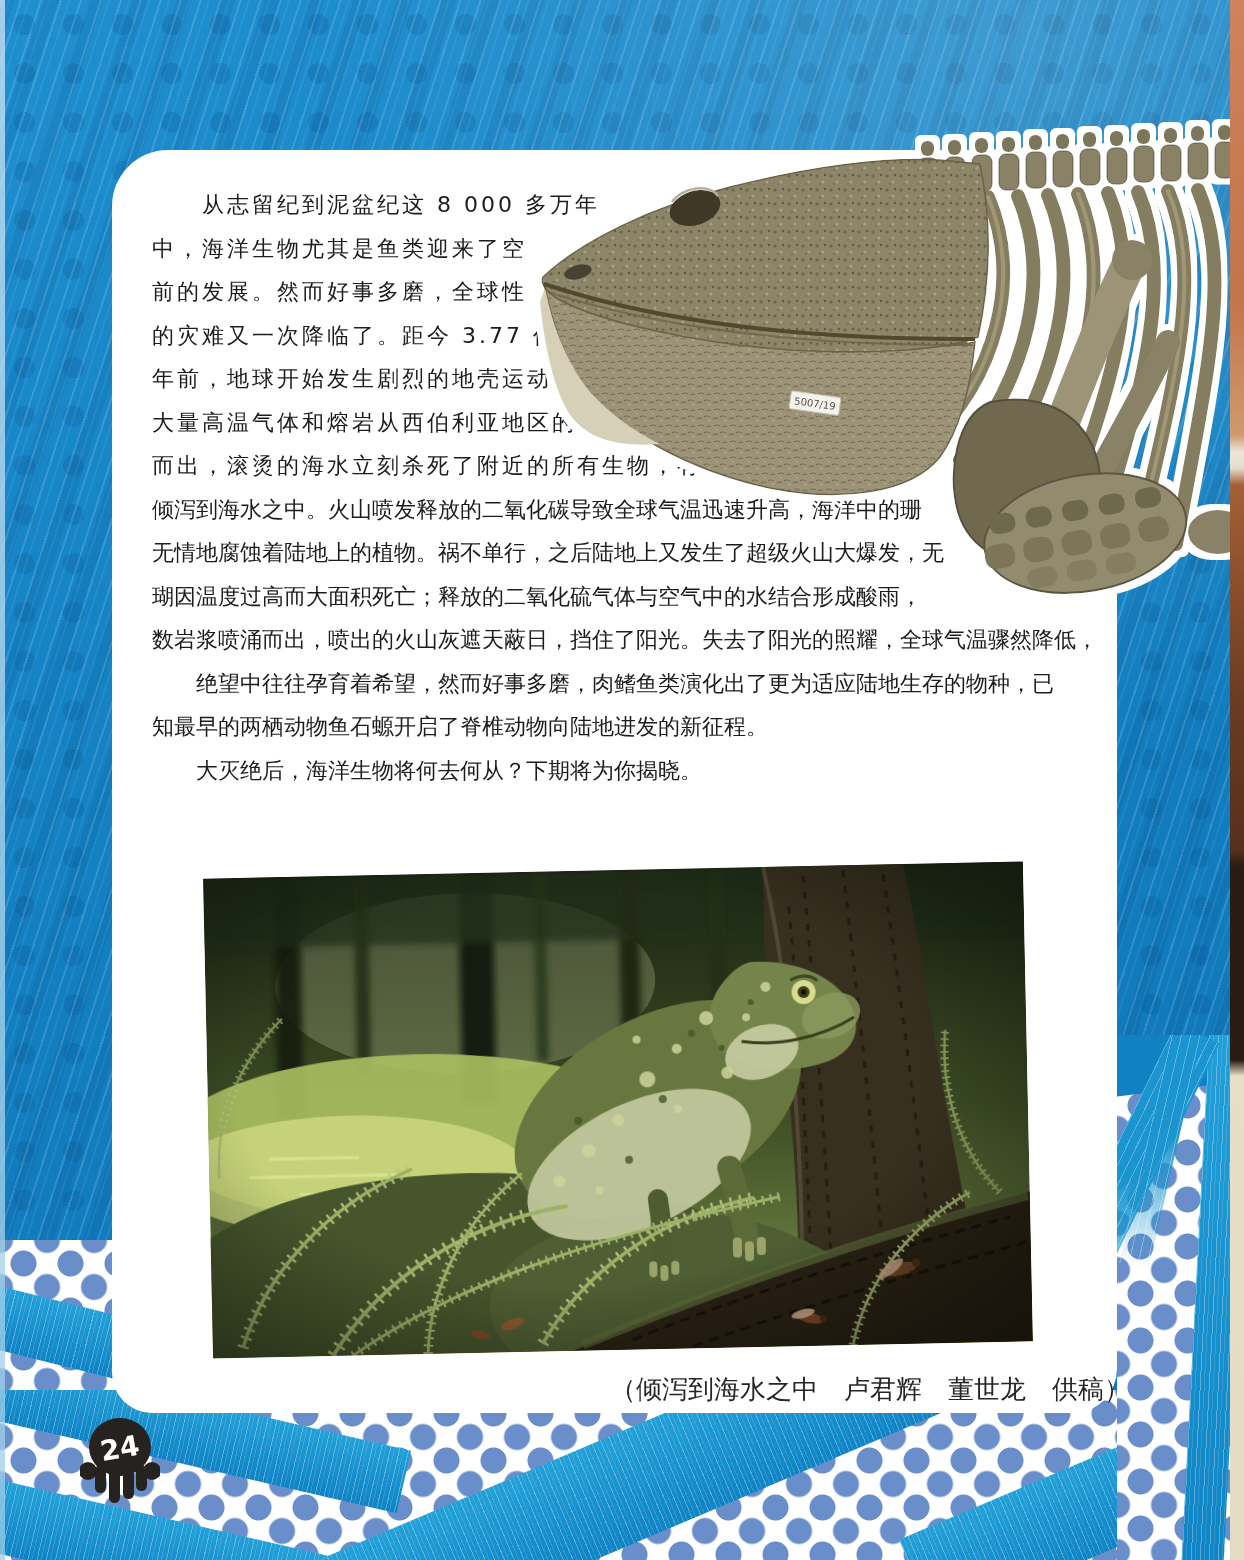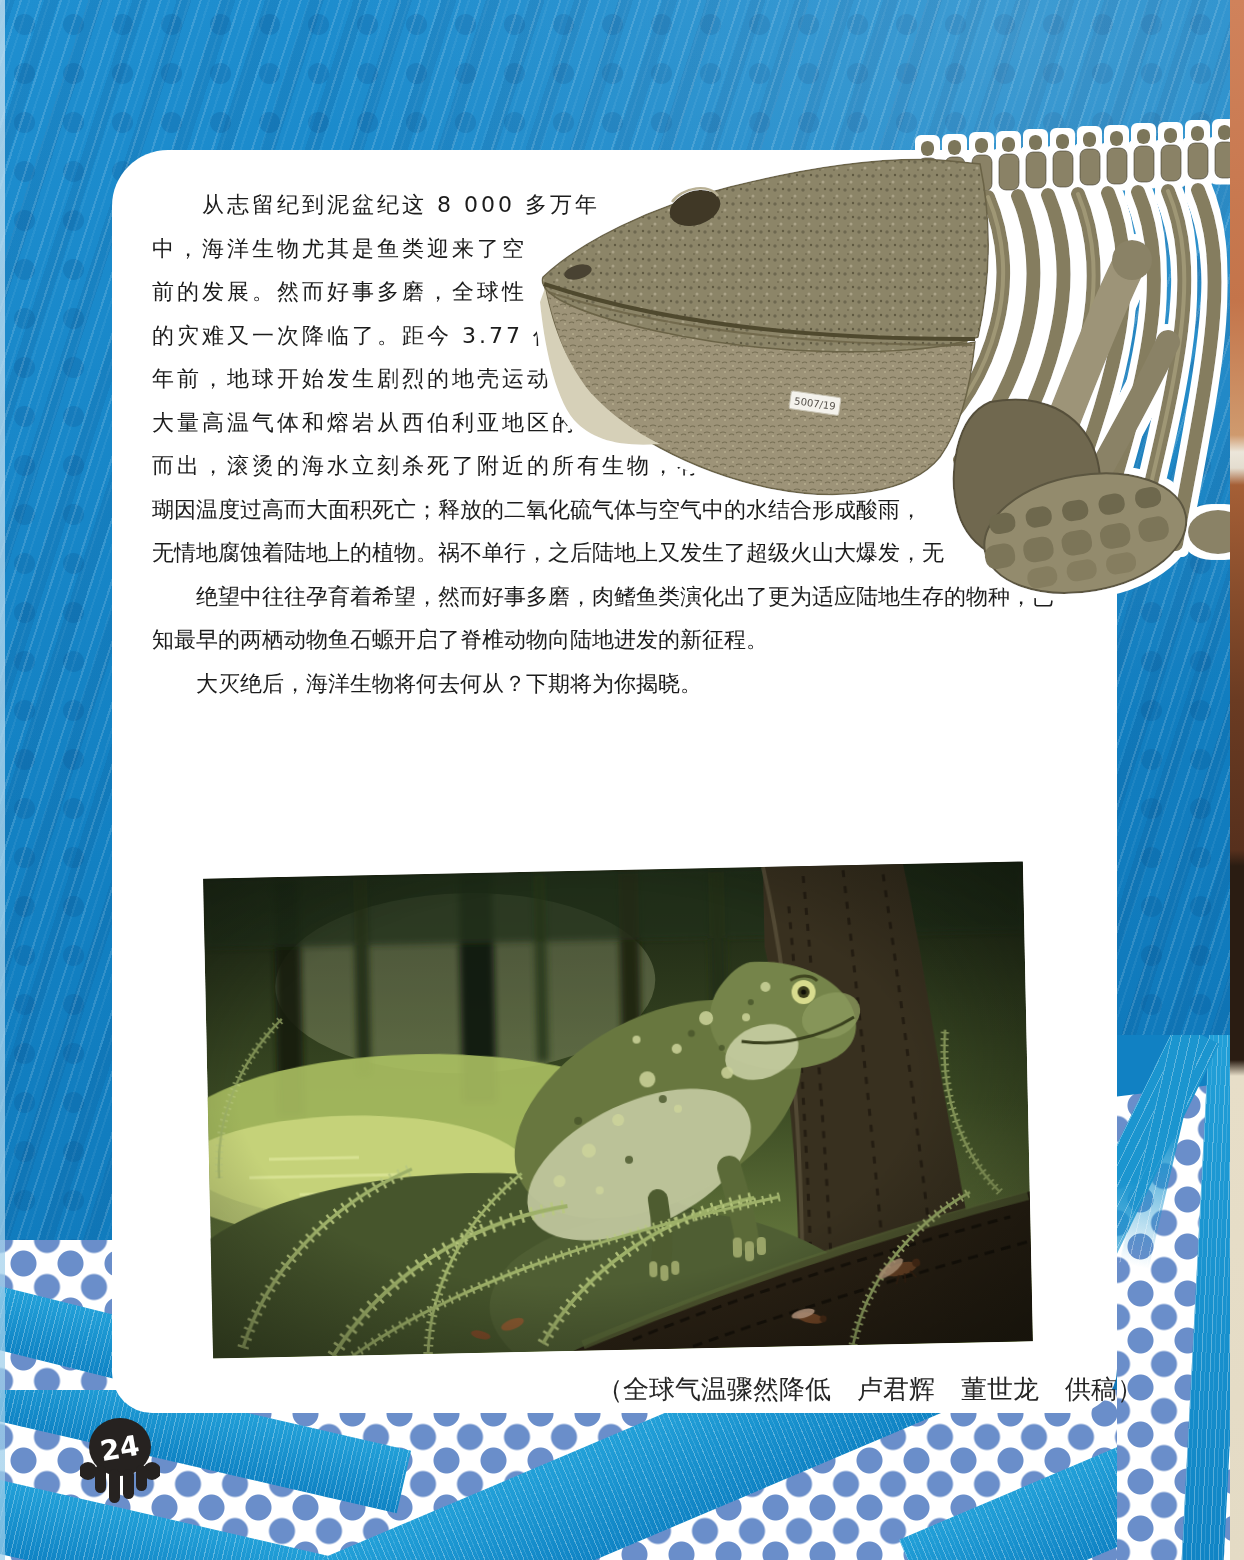--- a/index.html
+++ b/index.html
@@ -91,22 +91,24 @@
 
   <div id="card">
     <div id="article">
       <div class="tline loose">　　从志留纪到泥盆纪这 8 000 多万年</div>
       <div class="tline loose">中，海洋生物尤其是鱼类迎来了空</div>
       <div class="tline loose">前的发展。然而好事多磨，全球性</div>
       <div class="tline loose">的灾难又一次降临了。距今 3.77 亿</div>
       <div class="tline loose">年前，地球开始发生剧烈的地壳运动，</div>
       <div class="tline loose">大量高温气体和熔岩从西伯利亚地区的海底喷涌</div>
       <div class="tline loose">而出，滚烫的海水立刻杀死了附近的所有生物，有毒物质</div>
+      <div class="tline">倾泻到海水之中。火山喷发释放的二氧化碳导致全球气温迅速升高，海洋中的珊</div>
+      <div class="tline">无情地腐蚀着陆地上的植物。祸不单行，之后陆地上又发生了超级火山大爆发，无</div>
       <div class="tline">瑚因温度过高而大面积死亡；释放的二氧化硫气体与空气中的水结合形成酸雨，</div>
-      <div class="tline">无情地腐蚀着陆地上的植物。祸不单行，之后陆地上又发生了超级火山大爆发，无</div>
+      <div class="tline">数岩浆喷涌而出，喷出的火山灰遮天蔽日，挡住了阳光。失去了阳光的照耀，全球气温骤然降低，</div>
       <div class="tline">　　绝望中往往孕育着希望，然而好事多磨，肉鳍鱼类演化出了更为适应陆地生存的物种，已</div>
       <div class="tline">知最早的两栖动物鱼石螈开启了脊椎动物向陆地进发的新征程。</div>
       <div class="tline">　　大灭绝后，海洋生物将何去何从？下期将为你揭晓。</div>
     </div>
   </div>
 
   <div id="photo">
     <svg class="scallop" viewBox="0 0 852 512">
       <rect x="5" y="5" width="842" height="502" rx="10" fill="none" stroke="#ffffff" stroke-width="9" stroke-linecap="round" stroke-dasharray="0.1 17"></rect>
     </svg>
@@ -340,21 +342,21 @@
         <ellipse cx="58" cy="170" rx="14" ry="7" transform="rotate(-15 58 170)" fill="#4a4331"></ellipse>
       </g>
 
       <g transform="rotate(8 294 301)">
         <rect x="270" y="292" width="50" height="18" rx="2" fill="#f4f2ec" stroke="#c9c4b4" stroke-width="1"></rect>
         <text x="295" y="305" text-anchor="middle" font-size="10" fill="#55504a" font-family="DejaVu Sans, Liberation Sans, sans-serif">5007/19</text>
       </g>
     </g>
   </svg>
 
-  <div id="caption">（全球气温骤然降低　卢君辉　董世龙　供稿）</div>
+  <div id="caption">（倾泻到海水之中　卢君辉　董世龙　供稿）</div>
 
   <svg id="octopus" viewBox="0 0 80 90">
     <g fill="#262220">
       <ellipse cx="40" cy="32" rx="31" ry="29"></ellipse>
       <circle cx="8" cy="56" r="9"></circle>
         <circle cx="72" cy="56" r="9"></circle>
       <rect x="15" y="50" width="11" height="28" rx="5.5"></rect>
       <rect x="29" y="54" width="11" height="34" rx="5.5"></rect>
       <rect x="43" y="54" width="11" height="30" rx="5.5"></rect>
       <rect x="56" y="50" width="11" height="26" rx="5.5"></rect>

